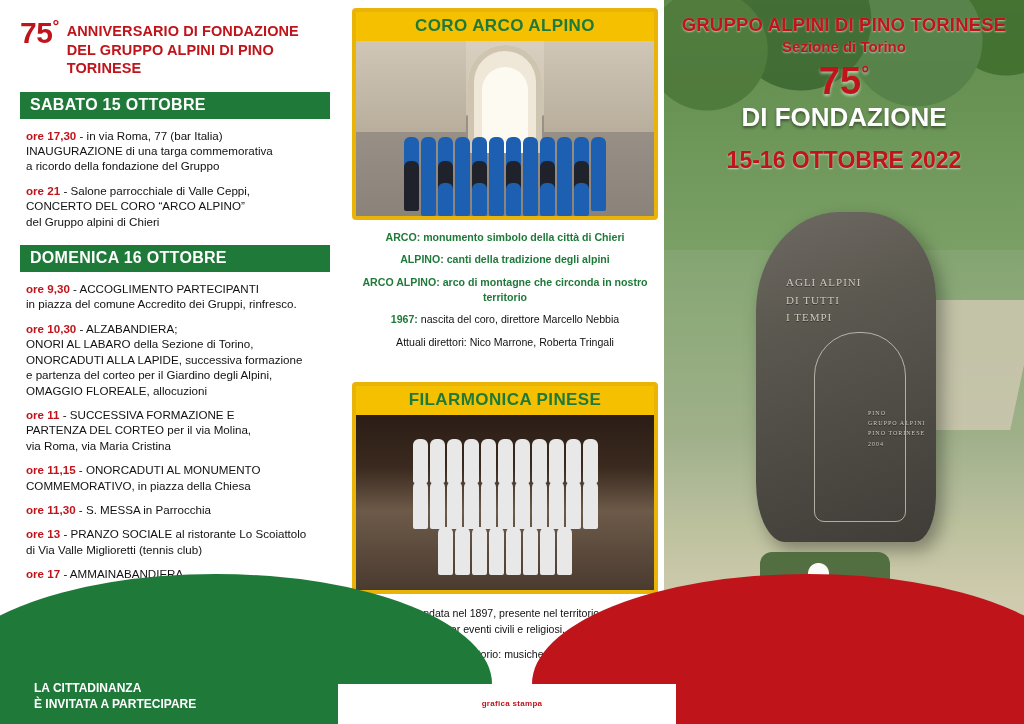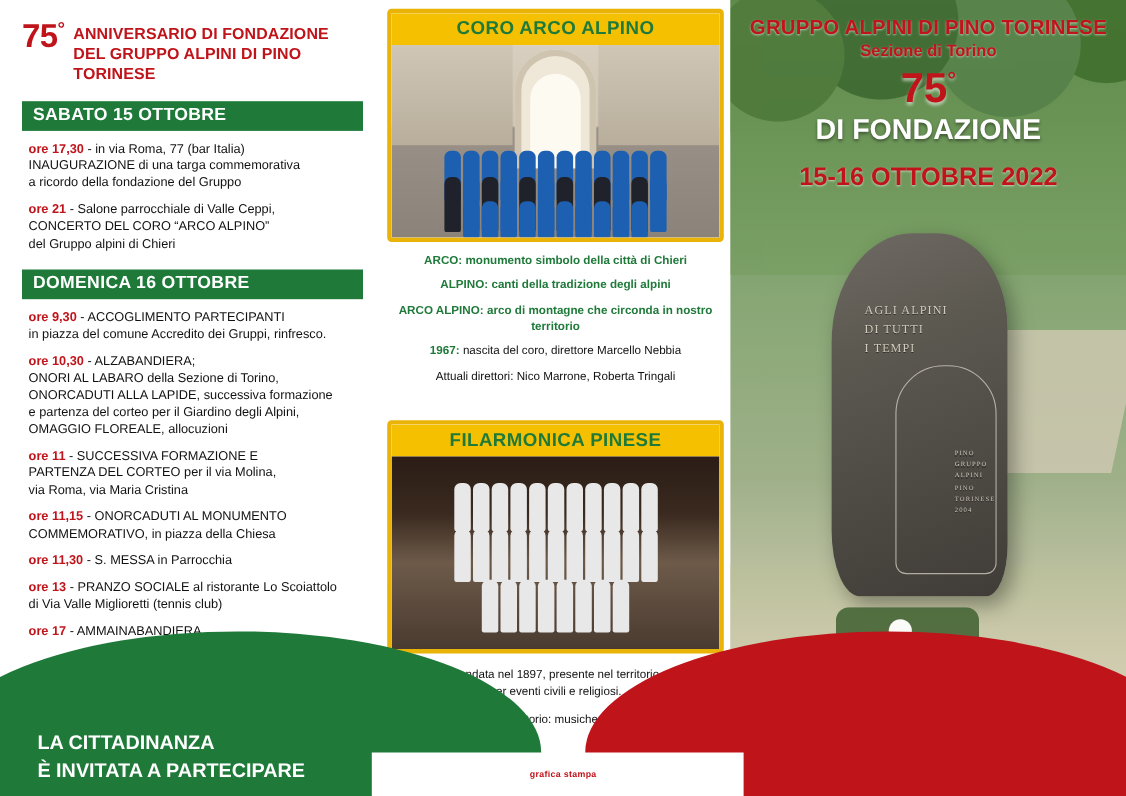--- a/index.html
+++ b/index.html
@@ -199,21 +199,21 @@
     background: linear-gradient(180deg,#b9bf9a 0%, #cfcbae 40%, #d7d2b6 100%);
   }
   .path {
     position: absolute; right: 0; top: 300px; width: 150px; height: 130px;
     background: #cfc9b3; transform: skewX(-12deg);
     opacity: .8;
   }
   .stone {
     position: absolute;
     left: 92px; top: 212px;
-    width: 160px; height: 330px;
+    width: 180px; height: 330px;
     background: linear-gradient(160deg,#6e6a63 0%, #5c5951 30%, #4f4c46 62%, #403d38 100%);
     border-radius: 46% 40% 12% 16% / 30% 26% 14% 18%;
     box-shadow: 6px 8px 18px rgba(0,0,0,.35);
   }
   .stone-txt1, .stone-txt2 {
     position: absolute;
     color: #cfcabd;
     font-family: "Liberation Serif", serif;
     letter-spacing: 1px;
     text-shadow: 0 1px 0 rgba(0,0,0,.5);
@@ -335,21 +335,21 @@
     background: #1f7a3a;
     left: -60px; right: 52%;
   }
   .swoosh.red {
     bottom: 40px;
     background: #c0141b;
     left: 52%; right: -60px;
   }
   .footer-text {
     position: absolute; left: 34px; bottom: 12px;
-    color: #ffffff; font-weight: bold; font-size: 18px; line-height: 1.35;
+    color: #ffffff; font-weight: bold; font-size: 12px; line-height: 1.35;
     z-index: 7;
   }
   .footer-logo {
     position: absolute; left: 50%; transform: translateX(-50%);
     bottom: 16px; text-align: center; z-index: 7;
   }
   .footer-logo .fl-name {
     color: #c0141b; font-weight: bold; font-size: 8px; letter-spacing: .3px;
   }
 </style>

